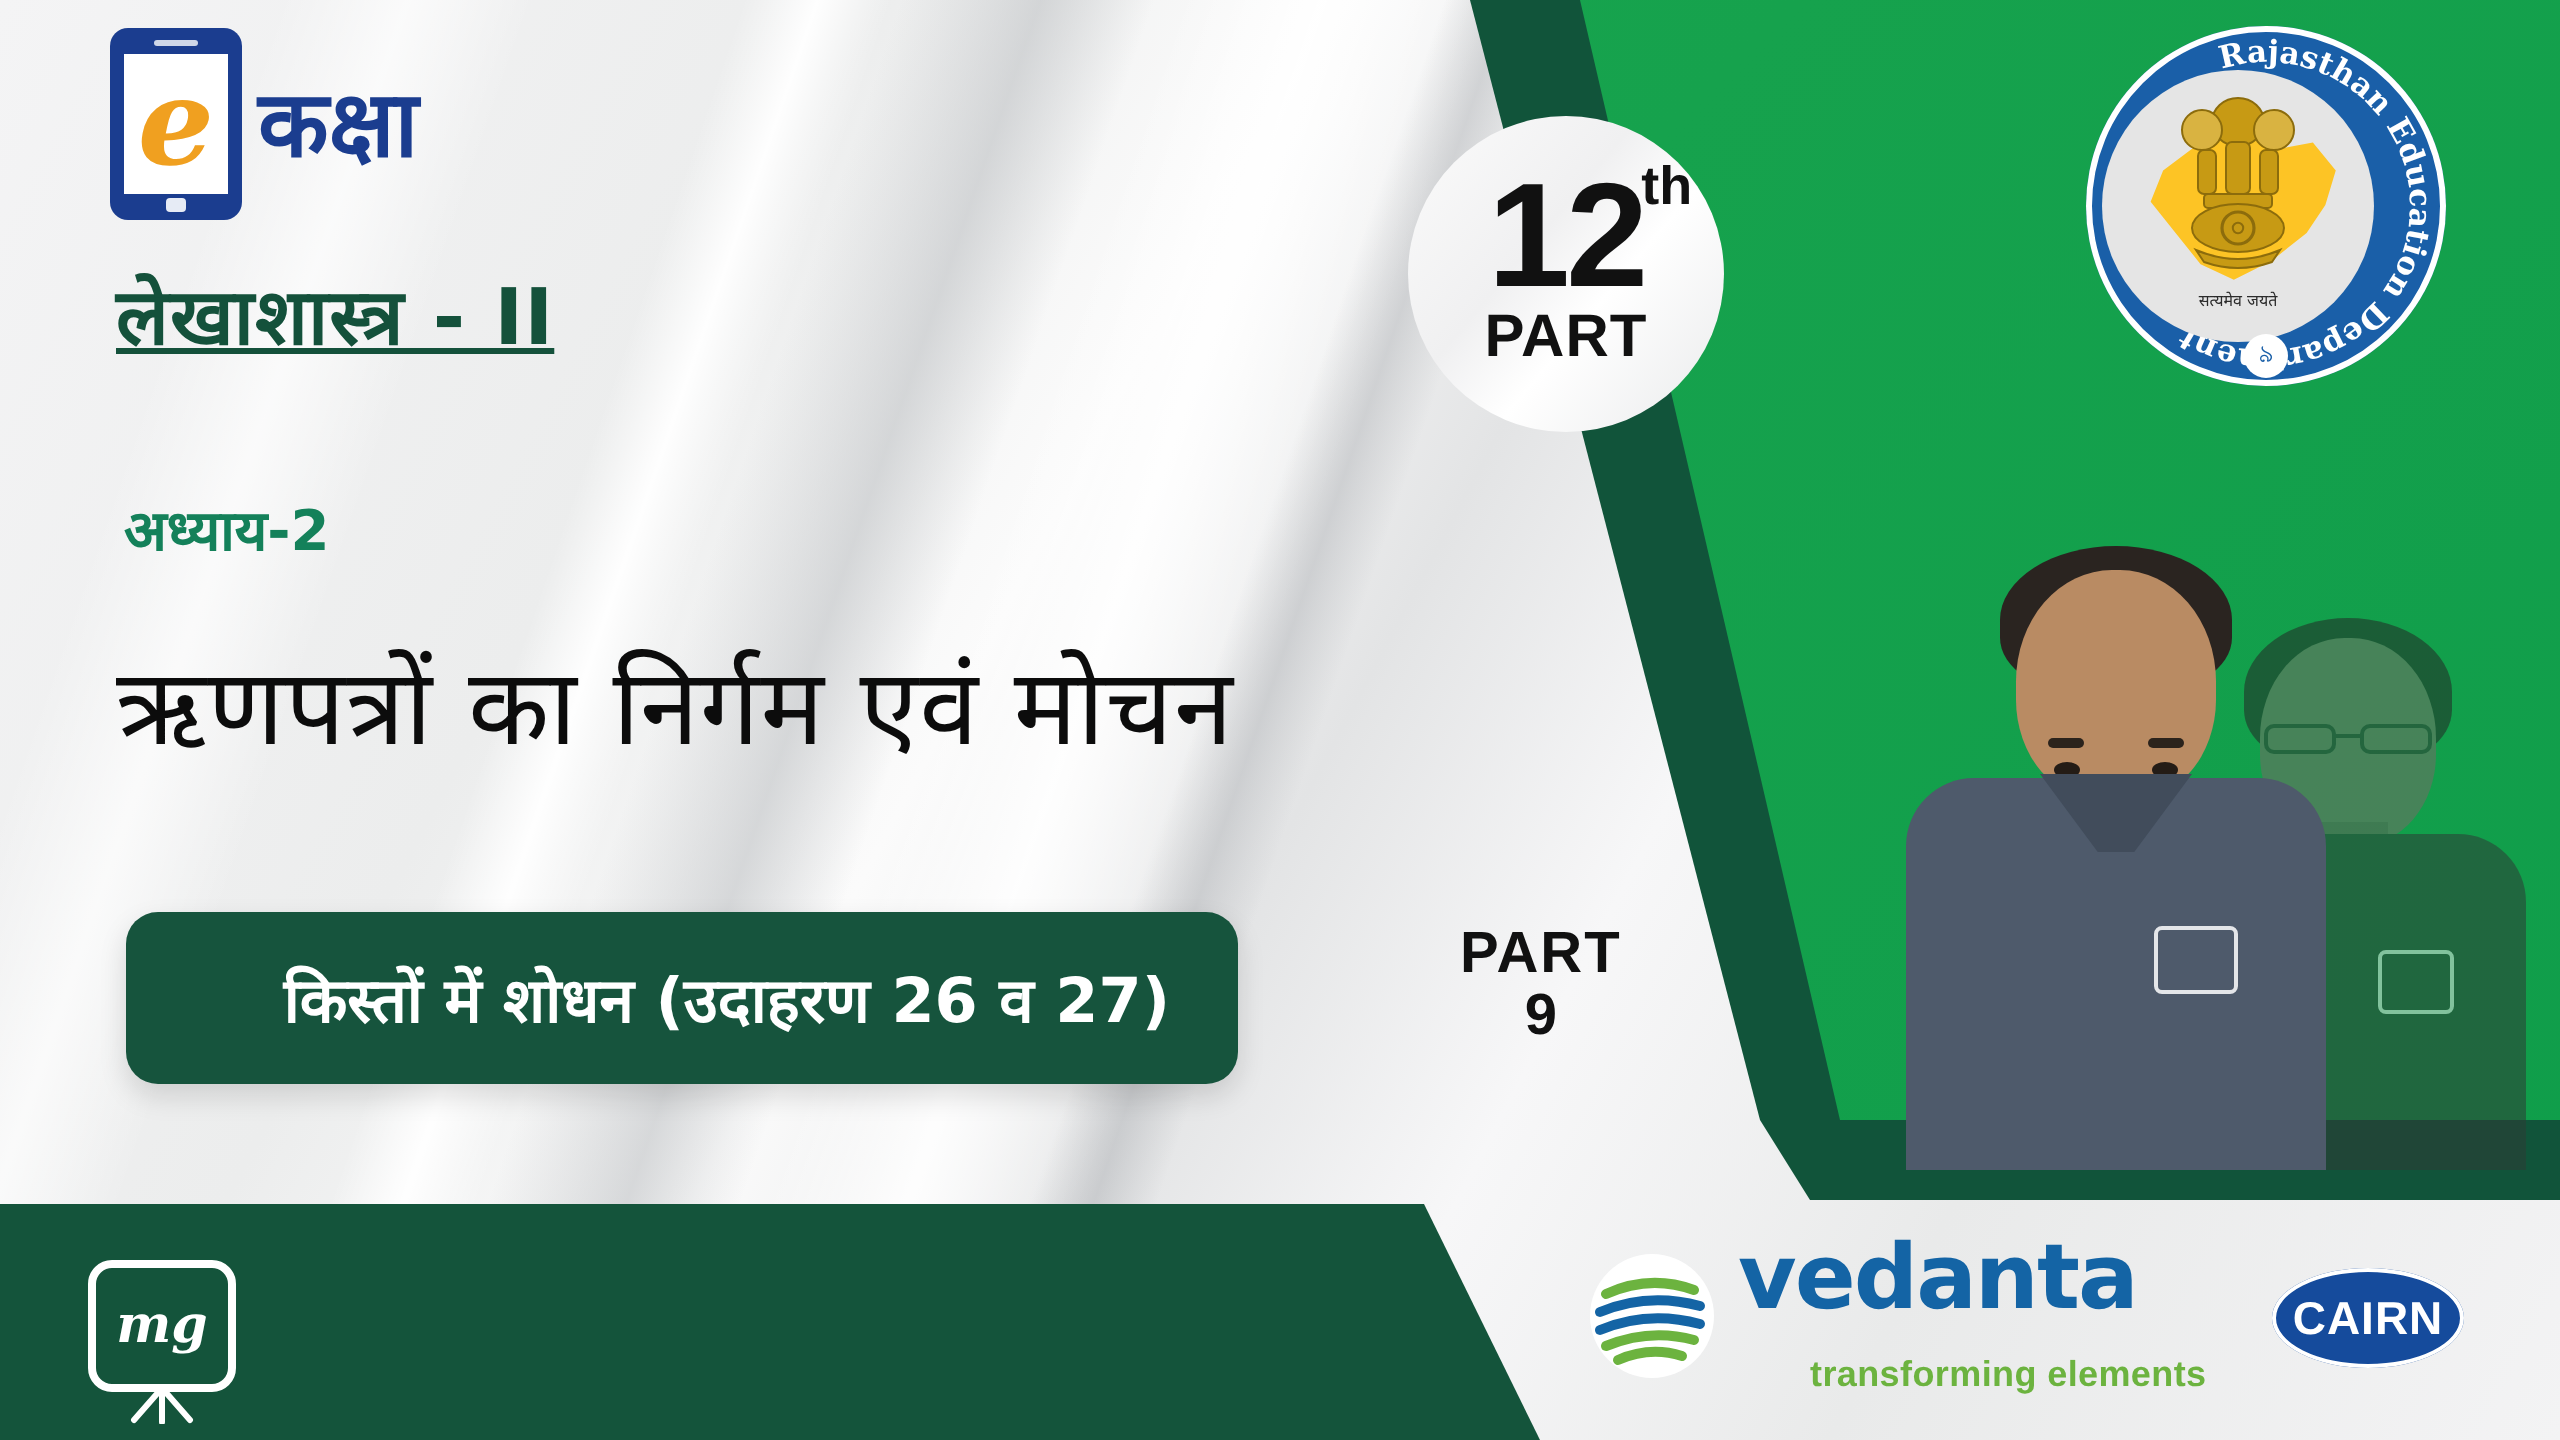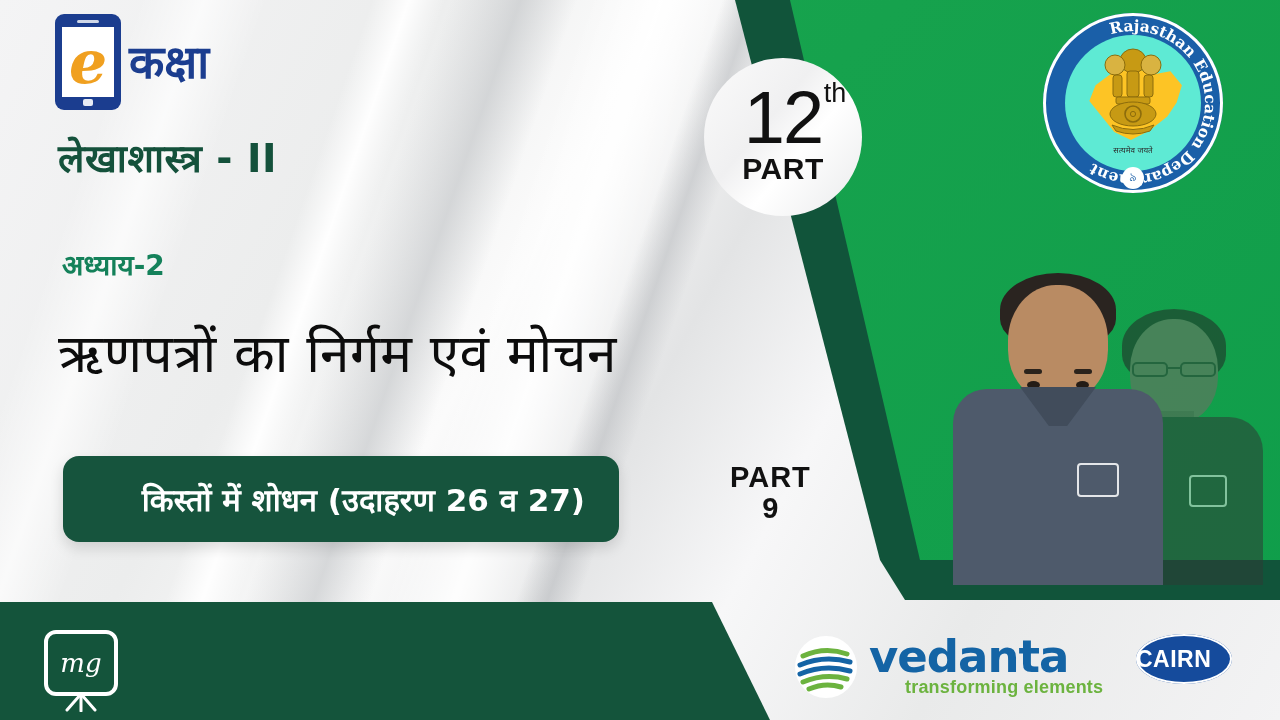--- a/index.html
+++ b/index.html
@@ -28,50 +28,50 @@
     background:linear-gradient(135deg,#19a94f 0%,#16a24d 45%,#0f9d4a 100%);
     clip-path:polygon(790px 0, 1280px 0, 1280px 560px, 920px 560px);
   }
 
   
   .class-circle{
     position:absolute;left:704px;top:58px;width:158px;height:158px;border-radius:50%;
     background:linear-gradient(130deg,#fbfbfb 0%,#f0f0f1 40%,#ffffff 60%,#e9eaeb 100%);
     display:flex;flex-direction:column;align-items:center;justify-content:center;
   }
-  .class-num{position:relative;font-weight:normal;font-size:74px;line-height:.82;color:#111;letter-spacing:-2px;}
+  .class-num{position:relative;font-weight:bold;font-size:74px;line-height:.82;color:#111;letter-spacing:-2px;}
   .class-num .sup{position:absolute;top:-6px;right:-24px;font-size:27px;letter-spacing:0;}
   .class-word{font-weight:bold;font-size:30px;color:#111;letter-spacing:.5px;margin-top:4px;}
 
   
   .seal{position:absolute;left:1043px;top:13px;width:180px;height:180px;border-radius:50%;
         background:#1a5fa8;box-shadow:0 0 0 3px #fff inset;}
   .seal-ring-text{position:absolute;inset:0;}
-  .seal-inner{position:absolute;left:22px;top:22px;width:136px;height:136px;border-radius:50%;
-              background:#5eead4;overflow:hidden;}
+  .seal-inner{position:absolute;left:8px;top:22px;width:136px;height:136px;border-radius:50%;
+              background:#e5e5e5;overflow:hidden;}
   .raj-map{position:absolute;left:16px;top:30px;width:104px;height:78px;background:#fdc425;
            clip-path:polygon(14% 26%,30% 10%,52% 4%,70% 12%,86% 8%,97% 26%,92% 48%,83% 66%,66% 84%,48% 96%,32% 86%,20% 66%,8% 46%);}
   .lions{position:absolute;left:50%;top:10px;transform:translateX(-50%);width:62px;height:94px;}
   .satyamev{position:absolute;left:0;right:0;bottom:16px;text-align:center;font-size:8px;color:#2b2b2b;font-family:"DejaVu Sans",sans-serif;}
   .seal-bottom-badge{position:absolute;left:50%;bottom:4px;transform:translateX(-50%);
      width:22px;height:22px;border-radius:50%;background:#fff;display:flex;align-items:center;justify-content:center;
      font-size:12px;color:#1a5fa8;font-family:"DejaVu Sans",sans-serif;}
 
   
   .ekaksha{position:absolute;left:55px;top:14px;display:flex;align-items:center;gap:8px;}
   .tablet{position:relative;width:66px;height:96px;border-radius:9px;background:#1b3d8f;
           display:flex;align-items:center;justify-content:center;}
   .tablet .screen{width:52px;height:70px;background:#fff;display:flex;align-items:center;justify-content:center;}
   .tablet .e{font-family:"DejaVu Serif",serif;font-style:italic;font-weight:bold;font-size:60px;color:#f0a020;line-height:1;}
   .tablet .slot{position:absolute;top:6px;left:50%;transform:translateX(-50%);width:22px;height:3px;border-radius:2px;background:#cfd7e8;}
   .tablet .home{position:absolute;bottom:4px;left:50%;transform:translateX(-50%);width:10px;height:7px;border-radius:2px;background:#e6ebf5;}
   .kaksha{font-family:"DejaVu Sans",sans-serif;font-weight:bold;font-size:46px;color:#1b3d8f;line-height:1;}
 
   .subject{position:absolute;left:58px;top:130px;font-family:"DejaVu Sans",sans-serif;font-weight:bold;
-           font-size:39px;color:#14513b;letter-spacing:.5px;}
+           font-size:39px;color:#14513b;letter-spacing:.5px;text-decoration:underline;}
 
   .chapter{position:absolute;left:62px;top:245px;font-family:"DejaVu Sans",sans-serif;font-weight:bold;
            font-size:28px;color:#14815a;}
 
   .main-title{position:absolute;left:58px;top:315px;font-family:"DejaVu Sans",sans-serif;font-weight:normal;
               font-size:53px;color:#0c0c0c;letter-spacing:.5px;white-space:nowrap;}
 
   .topic-badge{position:absolute;left:63px;top:456px;min-width:556px;padding:22px 34px;border-radius:16px;
                background:#16543d;color:#fff;font-family:"DejaVu Sans",sans-serif;font-weight:bold;font-size:31px;
                box-shadow:0 6px 14px rgba(0,0,0,.13);text-align:right;box-sizing:border-box;}
@@ -108,32 +108,32 @@
   #person-front .mouth{position:absolute;left:50%;transform:translateX(-50%);top:140px;width:30px;height:7px;border-radius:0 0 14px 14px;background:#6e4433;}
   #person-front .neck{width:46px;height:32px;top:120px;background:#a87a55;}
   #person-front .torso{width:210px;height:196px;bottom:0;background:#4e5a6b;}
   #person-front .collar{top:-2px;width:76px;height:50px;background:#414c5b;clip-path:polygon(0 0,100% 0,62% 78%,38% 78%);}
 
   
   .footer-band{position:absolute;left:0;bottom:0;height:118px;width:770px;background:#14543b;
                clip-path:polygon(0 0, 712px 0, 770px 118px, 0 118px);}
   .footer-logo{position:absolute;left:44px;bottom:24px;width:74px;height:66px;}
   .board{position:absolute;inset:0;border:4px solid #fff;border-radius:12px;display:flex;align-items:center;justify-content:center;}
-  .board span{font-family:"DejaVu Serif",serif;font-style:italic;font-weight:normal;font-size:26px;color:#fff;}
+  .board span{font-family:"DejaVu Serif",serif;font-style:italic;font-weight:bold;font-size:26px;color:#fff;}
   .easel{position:absolute;left:50%;bottom:-16px;transform:translateX(-50%);width:44px;height:18px;}
   .freedom{position:absolute;left:140px;bottom:36px;font-weight:bold;font-size:46px;color:#fff;letter-spacing:2px;}
 
   .vedanta{position:absolute;left:795px;bottom:22px;display:flex;align-items:center;gap:12px;}
   .v-globe{width:62px;height:62px;border-radius:50%;position:relative;overflow:hidden;background:#fff;}
   .v-text{display:flex;flex-direction:column;}
   .v-name{font-weight:bold;font-size:45px;color:#1464a5;line-height:.92;letter-spacing:-1px;font-family:"DejaVu Sans",sans-serif;}
-  .v-tag{font-weight:bold;font-size:18px;color:#6cb33f;letter-spacing:.2px;margin-top:0;margin-left:36px;}
+  .v-tag{font-weight:bold;font-size:18px;color:#6cb33f;letter-spacing:.2px;margin-top:18px;margin-left:36px;}
 
   .cairn{position:absolute;left:1136px;bottom:36px;width:96px;height:50px;border-radius:50%;
-         background:#154b9c;display:flex;align-items:center;justify-content:flex-start;box-shadow:0 0 0 2px #fff inset;}
+         background:#154b9c;display:flex;align-items:center;justify-content:center;box-shadow:0 0 0 2px #fff inset;}
   .cairn span{color:#fff;font-weight:bold;font-size:23px;letter-spacing:.5px;}
 </style>
 </head>
 <body>
 
 <div id="stage">
 
   <div class="sheen s5"></div>
   <div class="sheen s1"></div>
   <div class="sheen s2"></div>

